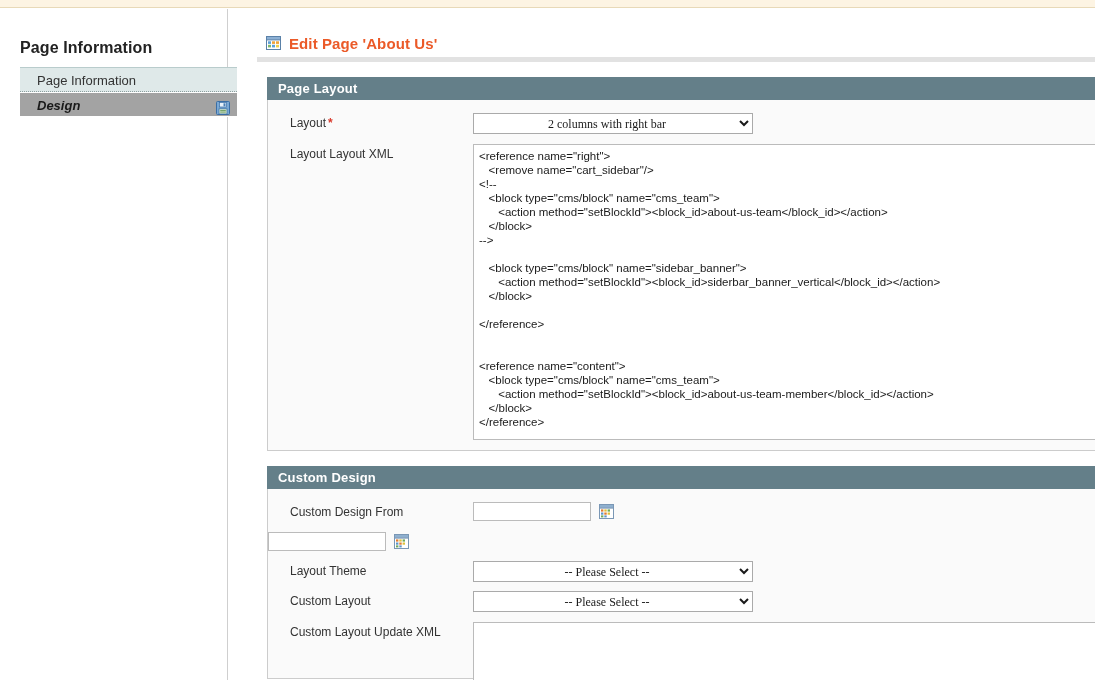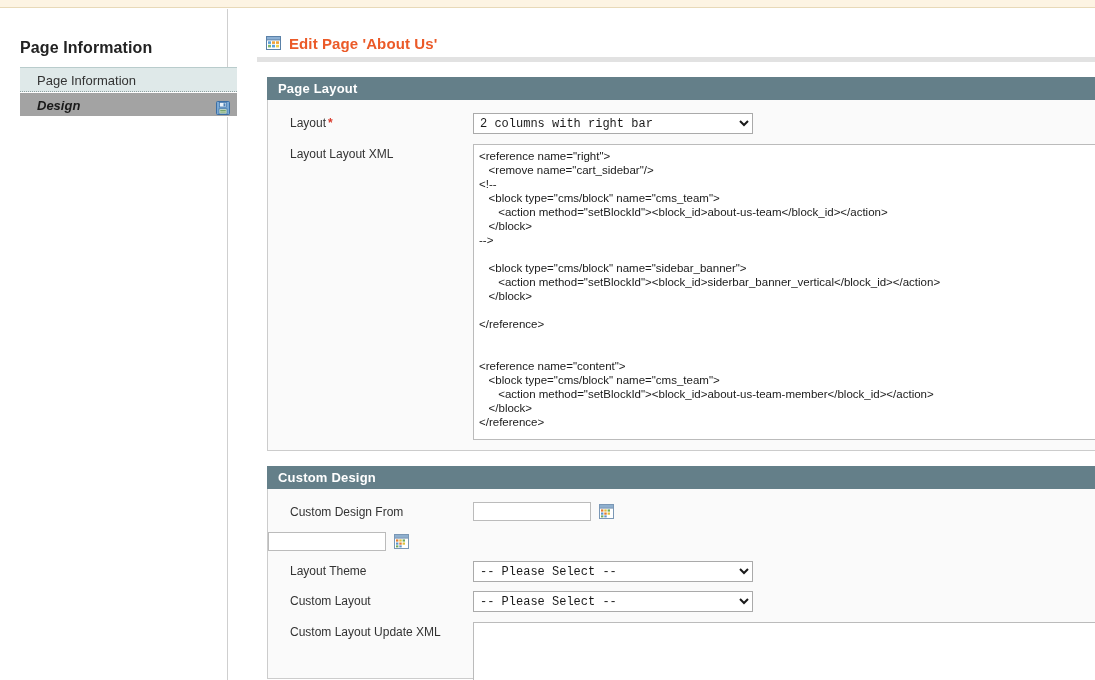--- a/index.html
+++ b/index.html
@@ -135,25 +135,26 @@
     font-size: 12px;
     color: #333333;
     line-height: 20px;
   }
   .req { color: #d9392b; font-weight: bold; padding-left: 2px; }
 
   select.form-select {
     width: 280px;
     height: 21px;
     font-size: 12px;
-    font-family: Liberation Mono, monospace;
+    font-family: Liberation Serif, serif;
     color: #1a1a1a;
     border: 1px solid #aaaaaa;
     background: #ffffff;
     padding: 1px 2px;
+    text-align: center;
   }
   input.form-text {
     width: 118px;
     height: 19px;
     font-size: 12px;
     font-family: "Liberation Sans", sans-serif;
     border: 1px solid #bbbbbb;
     background: #ffffff;
     padding: 1px 3px;
   }

